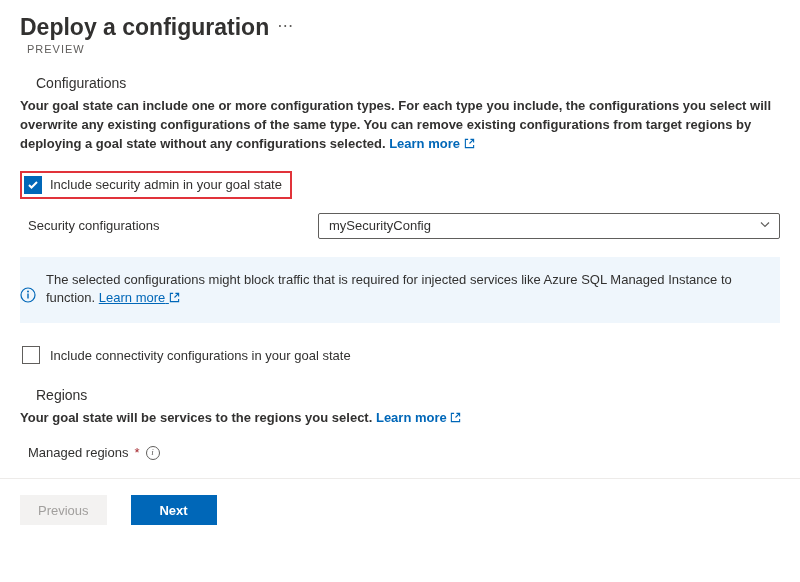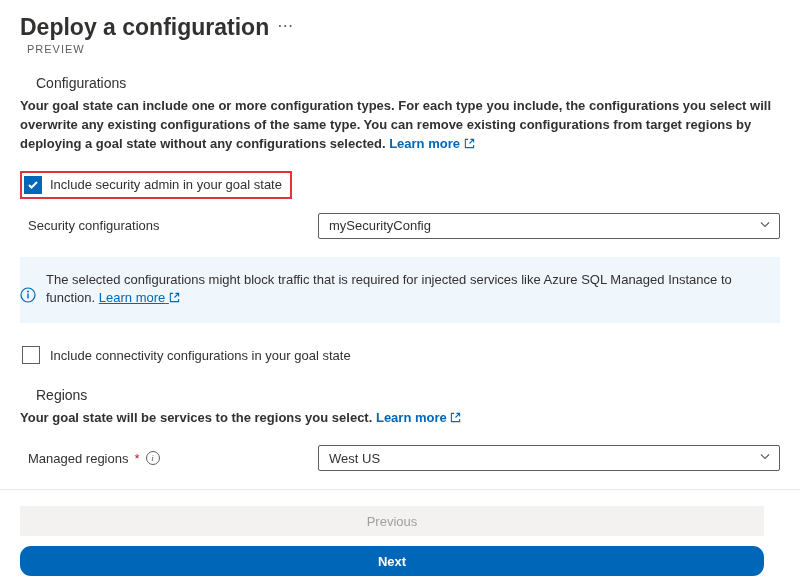--- a/index.html
+++ b/index.html
@@ -142,22 +142,21 @@
   }
   .regions-section { margin-top: 6px; }
   .footer-sep {
     border: none;
     border-top: 1px solid #edebe9;
     margin: 12px 0 0 0;
   }
   .footer {
     padding: 16px 36px 18px 20px;
     display: flex;
-    gap: 10px;
-    flex-direction: column;
+    gap: 24px;
   }
   .btn {
     height: 30px;
     min-width: 86px;
     padding: 0 18px;
     font-size: 13px;
     font-family: inherit;
     border: none;
     cursor: pointer;
     display: inline-flex;
@@ -165,21 +164,20 @@
     justify-content: center;
   }
   .btn-prev {
     background: #f3f2f1;
     color: #a19f9d;
   }
   .btn-next {
     background: #0067b8;
     color: #fff;
     font-weight: 600;
-    border-radius: 11px;
   }
 </style>
 </head>
 <body>
 
 <div class="page">
   <div class="header-row">
     <h1>Deploy a configuration</h1>
     <span class="more-dots">⋯</span>
   </div>
@@ -251,28 +249,20 @@
             </svg>
         </span></a>
     </p>
 
     <div class="field-row">
       <div class="field-label">
         <span>Managed regions</span>
         <span class="req">*</span>
         <span class="info-icon">i</span>
       </div>
-      <div class="select">
-        <span>West US</span>
-        <span class="chev">
-          <svg width="12" height="12" viewBox="0 0 12 12">
-              <path fill="none" stroke="#605e5c" stroke-width="1.2" d="M2 4l4 4 4-4"></path>
-            </svg>
-        </span>
-      </div>
     </div>
   </div>
 </div>
 
 <hr class="footer-sep">
 
 <div class="footer">
   <button class="btn btn-prev">Previous</button>
   <button class="btn btn-next">Next</button>
 </div>

